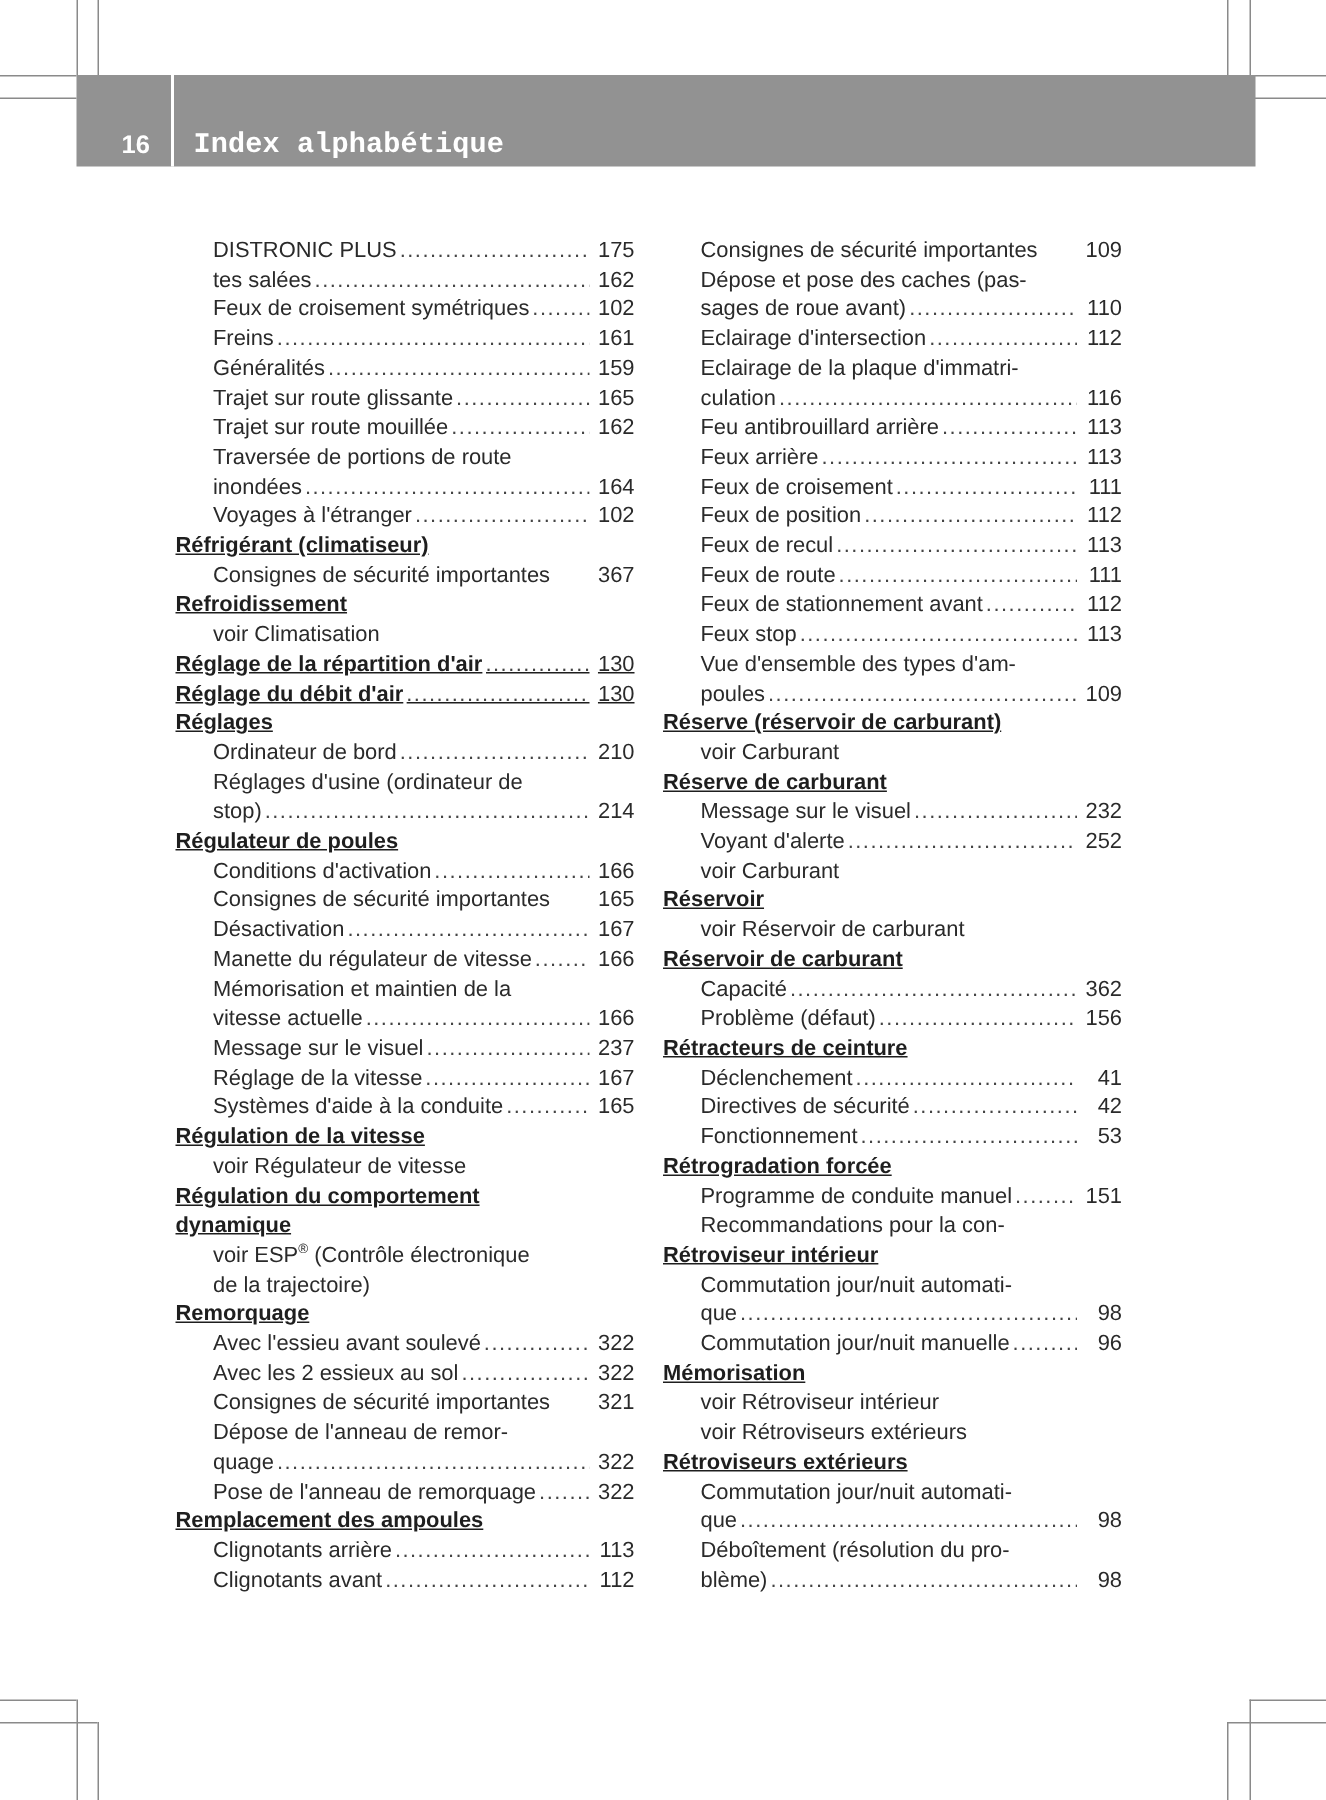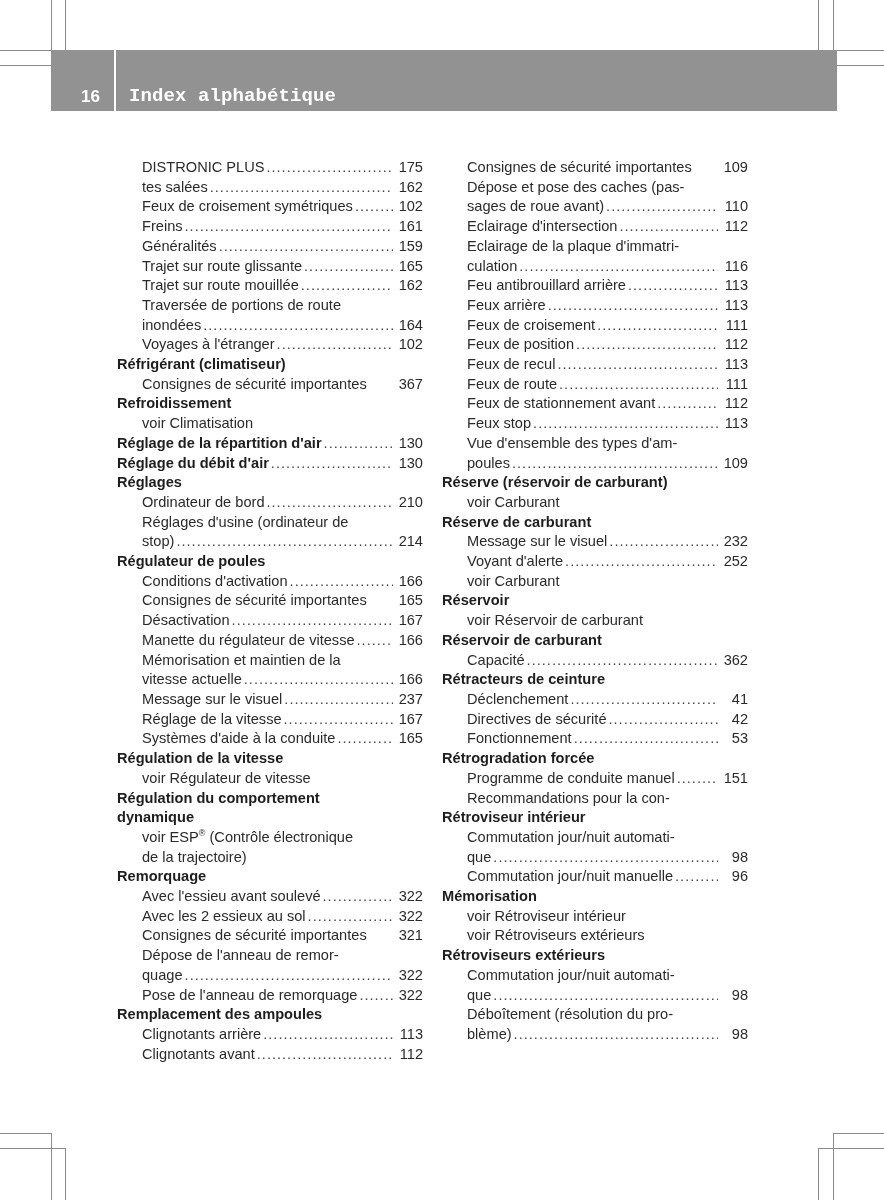--- a/index.html
+++ b/index.html
@@ -9,21 +9,21 @@
   .hbar { position:absolute; left:51px; top:50px; width:786px; height:61px; background:#929292; }
   .hbar .num { position:absolute; left:0; top:0; width:65px; height:61px; border-right:2px solid #ffffff;
                box-sizing:border-box; color:#fff; font-size:17px; font-weight:bold; text-align:right;
                padding-right:14px; line-height:93px; }
   .hbar .title { position:absolute; left:78px; top:0; height:61px; color:#fff; font-size:19px; font-weight:bold;
                  line-height:93px; letter-spacing:0.1px;font-family:Liberation Mono, monospace; }
   .col { position:absolute; top:142px; width:306px; font-size:14.6px; line-height:19.7px;margin-top:16px; }
   .col.left { left:117px; }
   .col.right { left:442px; }
   .row { display:flex; align-items:baseline; white-space:nowrap; }
-  .row.head { font-weight:bold; color:#1e1e1e; }
+  .row.head { font-weight:bold; color:#1e1e1e;text-decoration:underline; }
   .row.sub { padding-left:25px; }
   .row .t { flex:0 0 auto; }
   .row .dots { flex:1 1 auto; overflow:hidden; margin:0 3px 0 2px; color:#444; letter-spacing:1px; font-weight:normal; }
   .row .dots::before { content:"......................................................................................................................"; }
   .row .pg { flex:0 0 auto; width:27px; text-align:right; font-weight:normal; color:#2a2a2a; }
   .row.nodots .dots::before { content:""; }
   sup { font-size:9px; line-height:0; }
 </style>
 </head>
 <body>
@@ -406,20 +406,25 @@
     <div class="row head nodots">
       <span class="t">Réservoir de carburant</span>
       <span class="dots"></span>
       <span class="pg"></span>
     </div>
     <div class="row sub">
       <span class="t">Capacité</span>
       <span class="dots"></span>
       <span class="pg">362</span>
     </div>
+    <div class="row sub">
+      <span class="t">Problème (défaut)</span>
+      <span class="dots"></span>
+      <span class="pg">156</span>
+    </div>
     <div class="row head nodots">
       <span class="t">Rétracteurs de ceinture</span>
       <span class="dots"></span>
       <span class="pg"></span>
     </div>
     <div class="row sub">
       <span class="t">Déclenchement</span>
       <span class="dots"></span>
       <span class="pg">41</span>
     </div>

